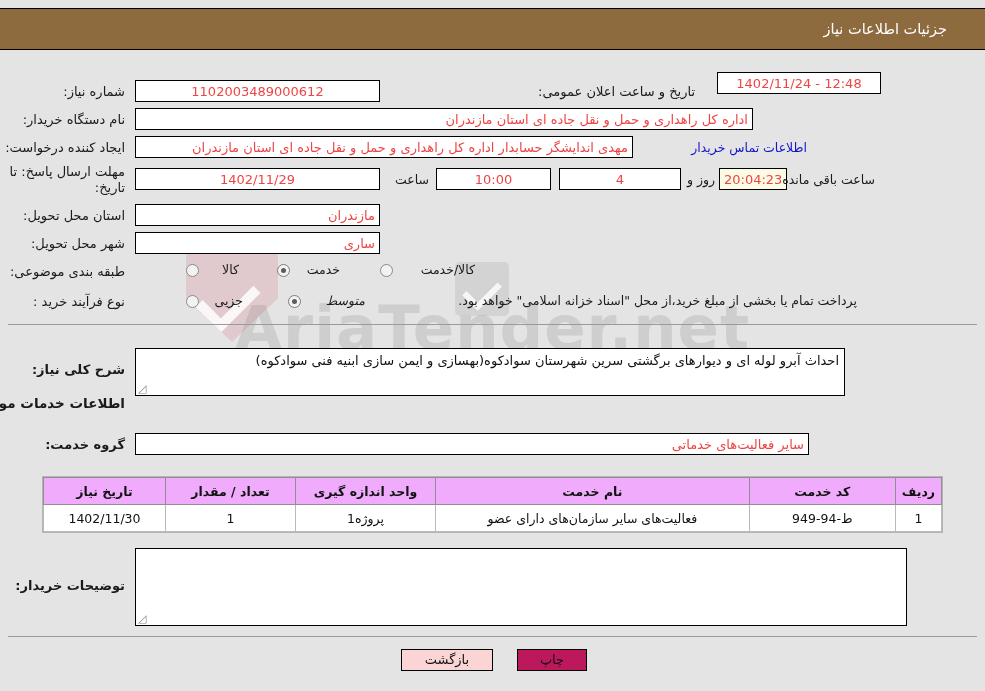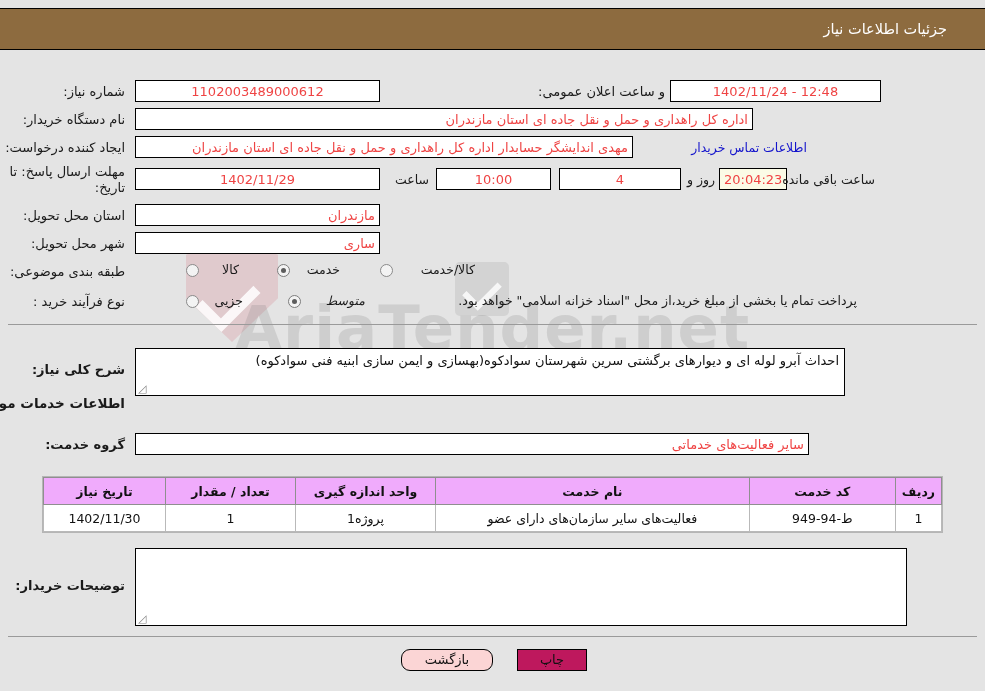--- a/index.html
+++ b/index.html
@@ -280,21 +280,21 @@
   </div>
 
   <div class="titlebar">
     <span>جزئیات اطلاعات نیاز</span>
   </div>
 
   <div class="lbl" style="right:860px; top:84px;">شماره نیاز:</div>
   <div class="fld center" style="right:605px; top:80px; width:245px; direction:ltr;">1102003489000612</div>
 
   <div class="lbl" style="right:290px; top:84px;">تاریخ و ساعت اعلان عمومی:</div>
-  <div class="fld center" style="right:104px; top:80px; width:211px; direction:ltr;">1402/11/24 - 12:48</div>
+  <div class="fld center" style="right:104px; top:72px; width:164px; direction:ltr;">1402/11/24 - 12:48</div>
 
   <div class="lbl" style="right:860px; top:112px;">نام دستگاه خریدار:</div>
   <div class="fld right" style="right:232px; top:108px; width:618px;">اداره کل راهداری و حمل و نقل جاده ای استان مازندران</div>
 
   <div class="lbl" style="right:860px; top:140px;">ایجاد کننده درخواست:</div>
   <div class="fld right" style="right:352px; top:136px; width:498px;">مهدی اندایشگر حسابدار اداره کل راهداری و حمل و نقل جاده ای استان مازندران</div>
   <a class="linkish" style="right:178px; top:140px;" href="#">اطلاعات تماس خریدار</a>
 
   <div class="lbl two-line" style="right:860px; top:164px;">مهلت ارسال پاسخ: تا تاریخ:</div>
   <div class="fld center" style="right:605px; top:168px; width:245px; direction:ltr;">1402/11/29</div>
@@ -376,15 +376,15 @@
   <div class="ta" style="right:78px; top:548px; width:772px; height:78px;">
     <span></span>
     <span class="grip">
         <span class="grip-glyph">◺</span>
       </span>
   </div>
 
   <div class="panel-rule" style="top:636px;"></div>
 
   <div class="btn print" style="right:398px; top:649px; width:70px;">چاپ</div>
-  <div class="btn back" style="right:492px; top:649px; width:92px;border-radius:9px;">بازگشت</div>
+  <div class="btn back" style="right:492px; top:649px; width:92px;">بازگشت</div>
 
 </div>
 
 </body></html>

